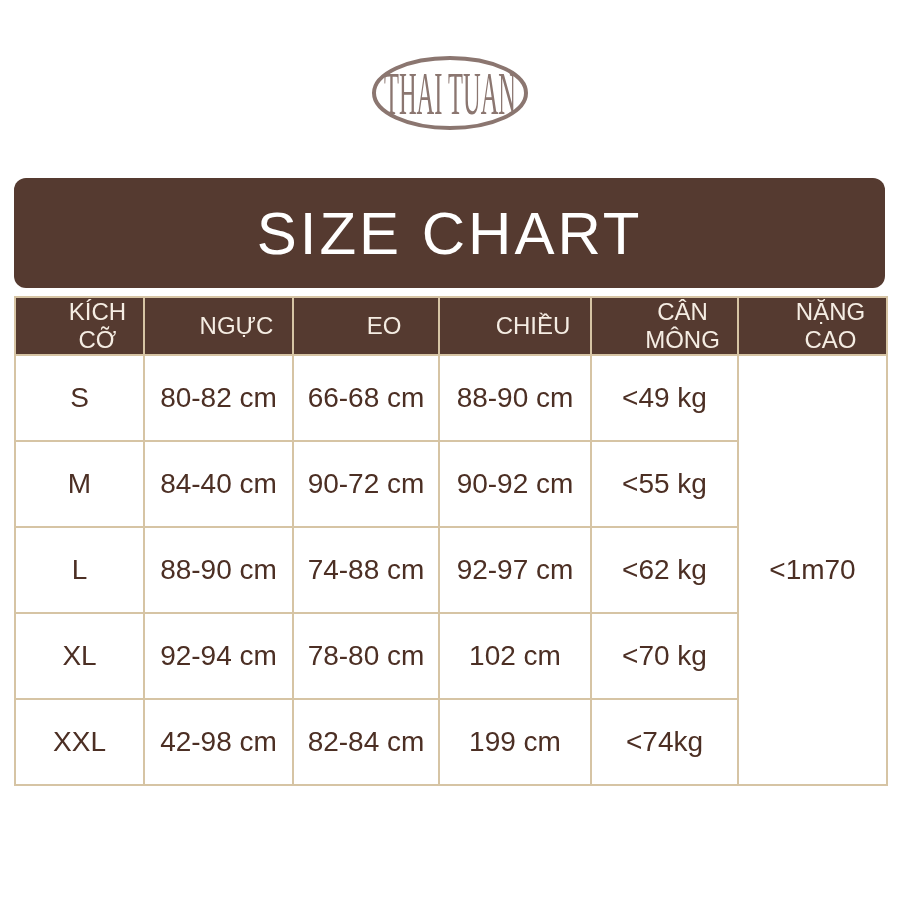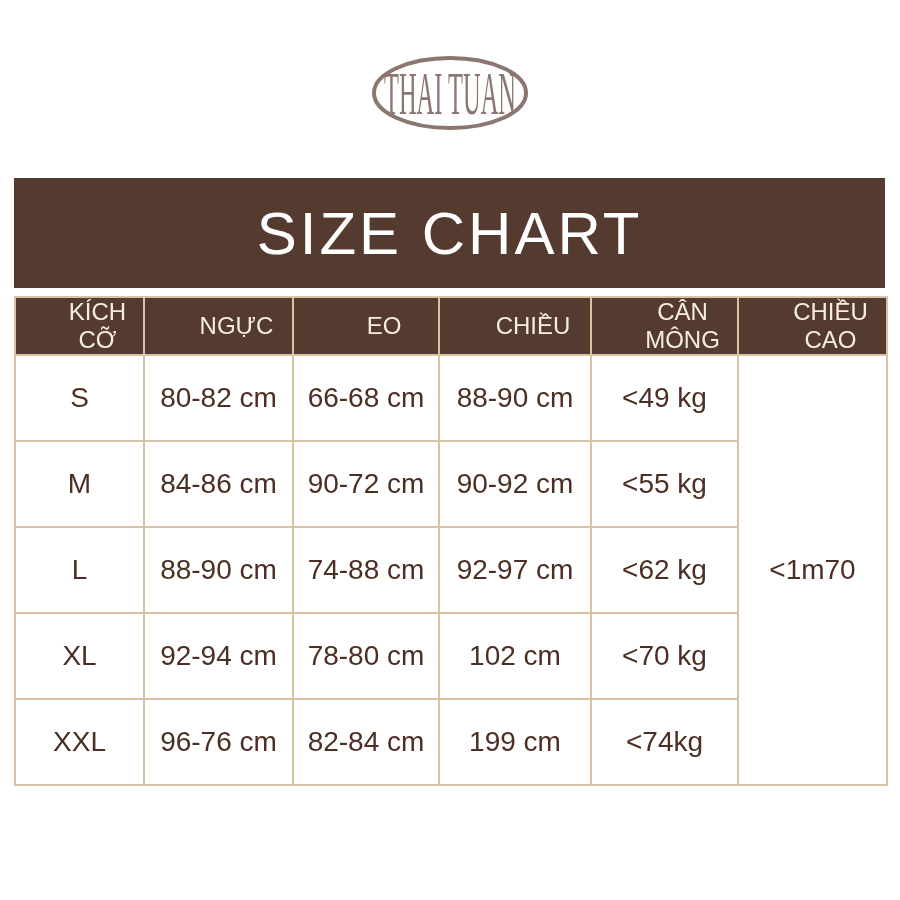--- a/index.html
+++ b/index.html
@@ -25,20 +25,21 @@
   }
 
   .banner {
     position: absolute;
     top: 178px; left: 14px; width: 871px; height: 110px;
     background: var(--brown);
     color: #ffffff;
     display: flex; align-items: center; justify-content: center;
     font-size: 60px;
     letter-spacing: 3px;
+    border-radius: 12px;
   }
 
   .table-wrap {
     position: absolute;
     top: 296px; left: 14px;
   }
   table.size-chart {
     border-collapse: collapse;
     table-layout: fixed;
     width: 872px;
@@ -89,56 +90,56 @@
         <col style="width:147px">
         <col style="width:149px">
       </colgroup>
       <thead>
         <tr>
           <th>KÍCH CỠ</th>
           <th>NGỰC</th>
           <th>EO</th>
           <th>CHIỀU</th>
           <th>CÂN MÔNG</th>
-          <th>CHIỀU CAO</th>
+          <th>NẶNG CAO</th>
         </tr>
       </thead>
       <tbody>
         <tr>
           <td>S</td>
           <td>80-82 cm</td>
           <td>66-68 cm</td>
           <td>88-90 cm</td>
           <td>&lt;49 kg</td>
           <td rowspan="5">&lt;1m70</td>
         </tr>
         <tr>
           <td>M</td>
-          <td>84-86 cm</td>
+          <td>84-40 cm</td>
           <td>90-72 cm</td>
           <td>90-92 cm</td>
           <td>&lt;55 kg</td>
         </tr>
         <tr>
           <td>L</td>
           <td>88-90 cm</td>
           <td>74-88 cm</td>
           <td>92-97 cm</td>
           <td>&lt;62 kg</td>
         </tr>
         <tr>
           <td>XL</td>
           <td>92-94 cm</td>
           <td>78-80 cm</td>
           <td>102 cm</td>
           <td>&lt;70 kg</td>
         </tr>
         <tr>
           <td>XXL</td>
-          <td>96-76 cm</td>
+          <td>42-98 cm</td>
           <td>82-84 cm</td>
           <td>199 cm</td>
           <td>&lt;74kg</td>
         </tr>
       </tbody>
     </table>
   </div>
 
 </div>
 

